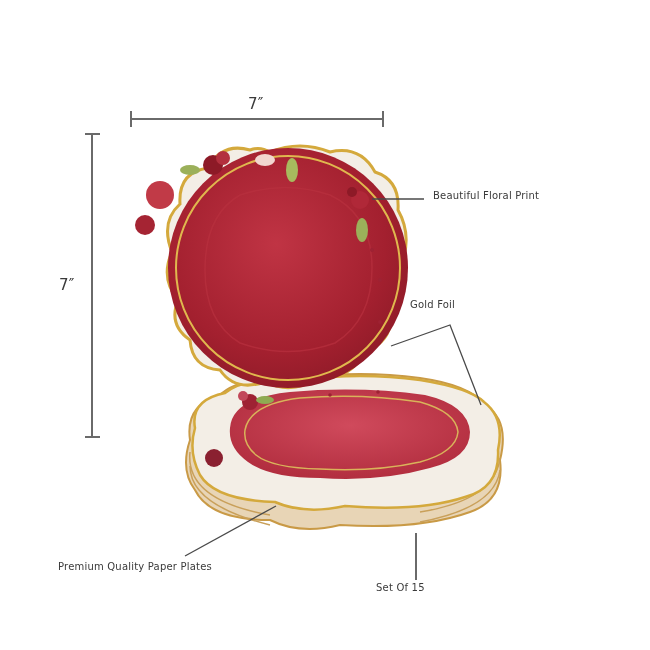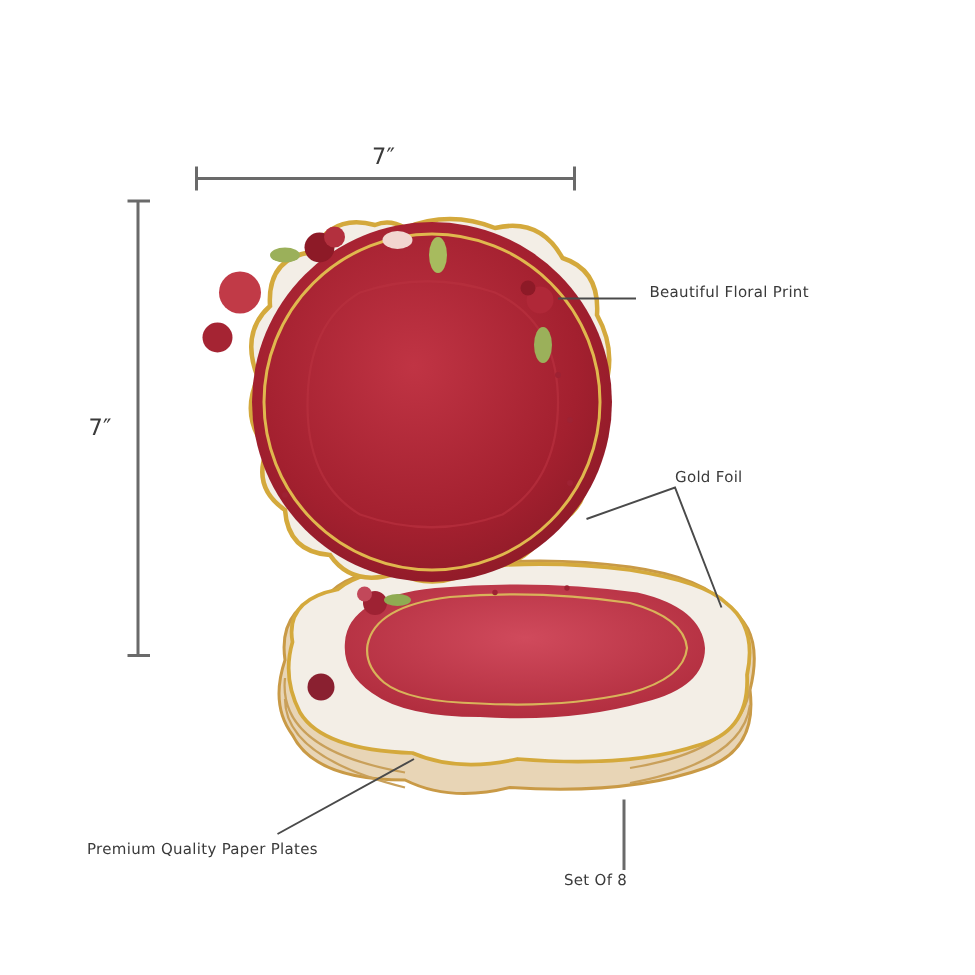--- a/index.html
+++ b/index.html
@@ -76,15 +76,15 @@
     <line x1="372" y1="199" x2="424" y2="199"></line>
     <polyline points="391,346 450,325 481,405"></polyline>
     <line x1="276" y1="506" x2="185" y2="556"></line>
     <line x1="416" y1="533" x2="416" y2="580" stroke="#6a6a6a" stroke-width="2"></line>
   </g>
 </svg>
 
 <div class="label" style="left:248px; top:95px; font-size:15px;">7″</div>
 <div class="label" style="left:59px; top:276px; font-size:15px;">7″</div>
 <div class="label" style="left:433px; top:190px;">Beautiful Floral Print</div>
-<div class="label" style="left:410px; top:313px;margin-left:40px;">Gold Foil</div>
+<div class="label" style="left:410px; top:299px;">Gold Foil</div>
 <div class="label" style="left:58px; top:561px;text-align:center;">Premium Quality Paper Plates</div>
-<div class="label" style="left:376px; top:582px;">Set Of 8</div>
+<div class="label" style="left:376px; top:582px;">Set Of 15</div>
 
 </body></html>

